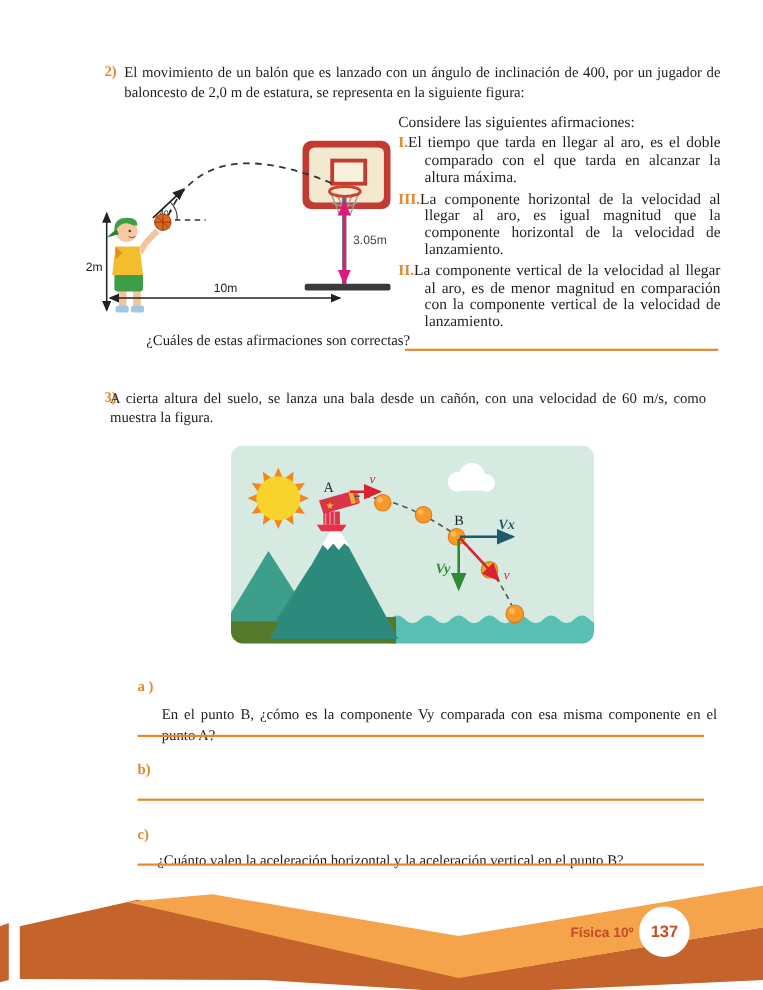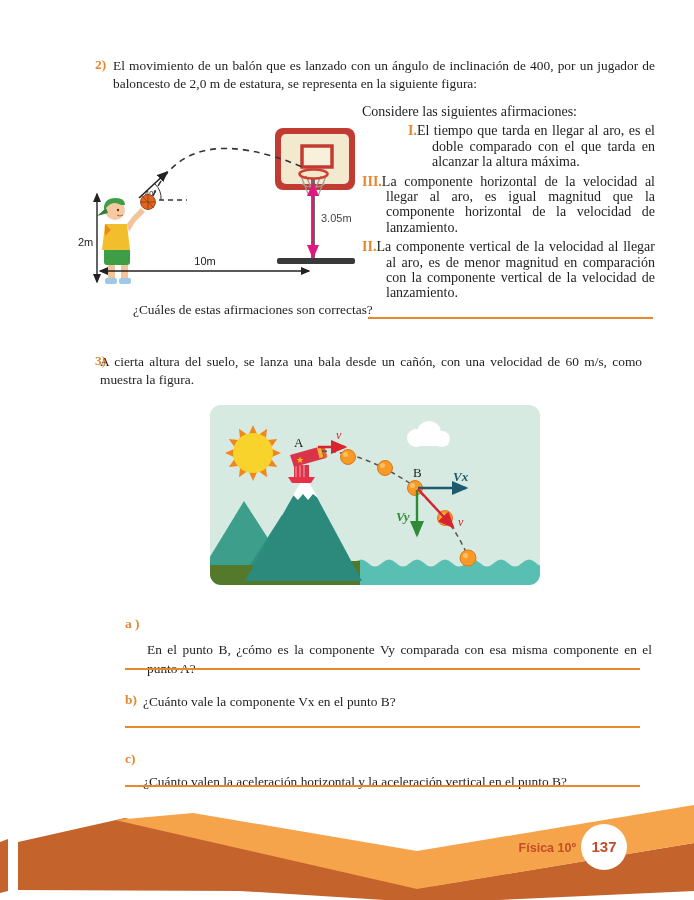--- a/index.html
+++ b/index.html
@@ -85,21 +85,21 @@
 
     <line x1="22" y1="82" x2="22" y2="170" stroke="#222" stroke-width="1.4" marker-start="url(#arrB)" marker-end="url(#arrB)"></line>
     <text x="3" y="134" font-size="11" fill="#222">2m</text>
 
     <line x1="25" y1="159" x2="234" y2="159" stroke="#222" stroke-width="1.4" marker-start="url(#arrB)" marker-end="url(#arrB)"></line>
     <text x="130" y="153" font-size="11" fill="#222" text-anchor="middle">10m</text>
   </svg>
 
   <div class="abs stmtcol" style="left:362px;top:104px;width:293px;">
     <div>Considere las siguientes afirmaciones:</div>
-    <div class="stmt" style="margin-top:4px;margin-left:46px;"><span class="num">I.</span><span>El tiempo que tarda en llegar al aro, es el doble comparado con el que tarda en alcanzar la altura máxima.</span></div>
+    <div class="stmt" style="margin-top:4px;"><span class="num">I.</span><span>El tiempo que tarda en llegar al aro, es el doble comparado con el que tarda en alcanzar la altura máxima.</span></div>
     <div class="stmt"><span class="num">III.</span><span>La componente horizontal de la velocidad al llegar al aro, es igual magnitud que la componente horizontal de la velocidad de lanzamiento.</span></div>
     <div class="stmt"><span class="num">II.</span><span>La componente vertical de la velocidad al llegar al aro, es de menor magnitud en comparación con la componente vertical de la velocidad de lanzamiento.</span></div>
   </div>
 
   <div class="abs qtext" style="left:133px;top:302px;">¿Cuáles de estas afirmaciones son correctas?</div>
   <div class="qline" style="left:368px;top:317px;width:285px;"></div>
 
   <div class="abs num" style="left:95px;top:353px;font-size:13.4px;">3)</div>
   <div class="abs para" style="left:100px;top:353px;width:542px;">A cierta altura del suelo, se lanza una bala desde un cañón, con una velocidad de 60 m/s, como muestra la figura.</div>
 
@@ -206,21 +206,20 @@
       <text class="serifT" x="186" y="116" font-size="13" font-style="italic" font-weight="bold" fill="#2F8A35">Vy</text>
       <text class="serifT" x="248" y="121" font-size="12" font-style="italic" fill="#D9232E">v</text>
     </g>
   </svg>
 
   <div class="abs abclabel" style="left:125px;top:616px;">a )</div>
   <div class="abs abctext" style="left:147px;top:640px;width:505px;">En el punto B, ¿cómo es la componente Vy comparada con esa misma componente en el punto A?</div>
   <div class="qline" style="left:125px;top:668px;width:515px;"></div>
 
   <div class="abs abclabel" style="left:125px;top:692px;">b)</div>
-  <div class="abs abctext" style="left:143px;top:692px;width:505px;">¿Cuánto vale la componente Vx en el punto B?</div>
   <div class="qline" style="left:125px;top:726px;width:515px;"></div>
 
   <div class="abs abclabel" style="left:125px;top:751px;">c)</div>
   <div class="abs abctext" style="left:143px;top:751px;width:505px;margin-top:21px;">¿Cuánto valen la aceleración horizontal y la aceleración vertical en el punto B?</div>
   <div class="qline" style="left:125px;top:785px;width:515px;"></div>
 
   <svg class="abs" style="left:0;top:790px;" width="694" height="110" viewBox="0 0 694 110">
     <polygon points="0,52 8,49 8,101 0,103" fill="#C4632C"></polygon>
     <polygon points="18,52 125,28 433,96 694,53 694,101 433,113 240,101 18,100" fill="#C4632C"></polygon>
     <polygon points="115,30 193,23 417,61 694,15 694,53 417,99" fill="#F6A44B"></polygon>

